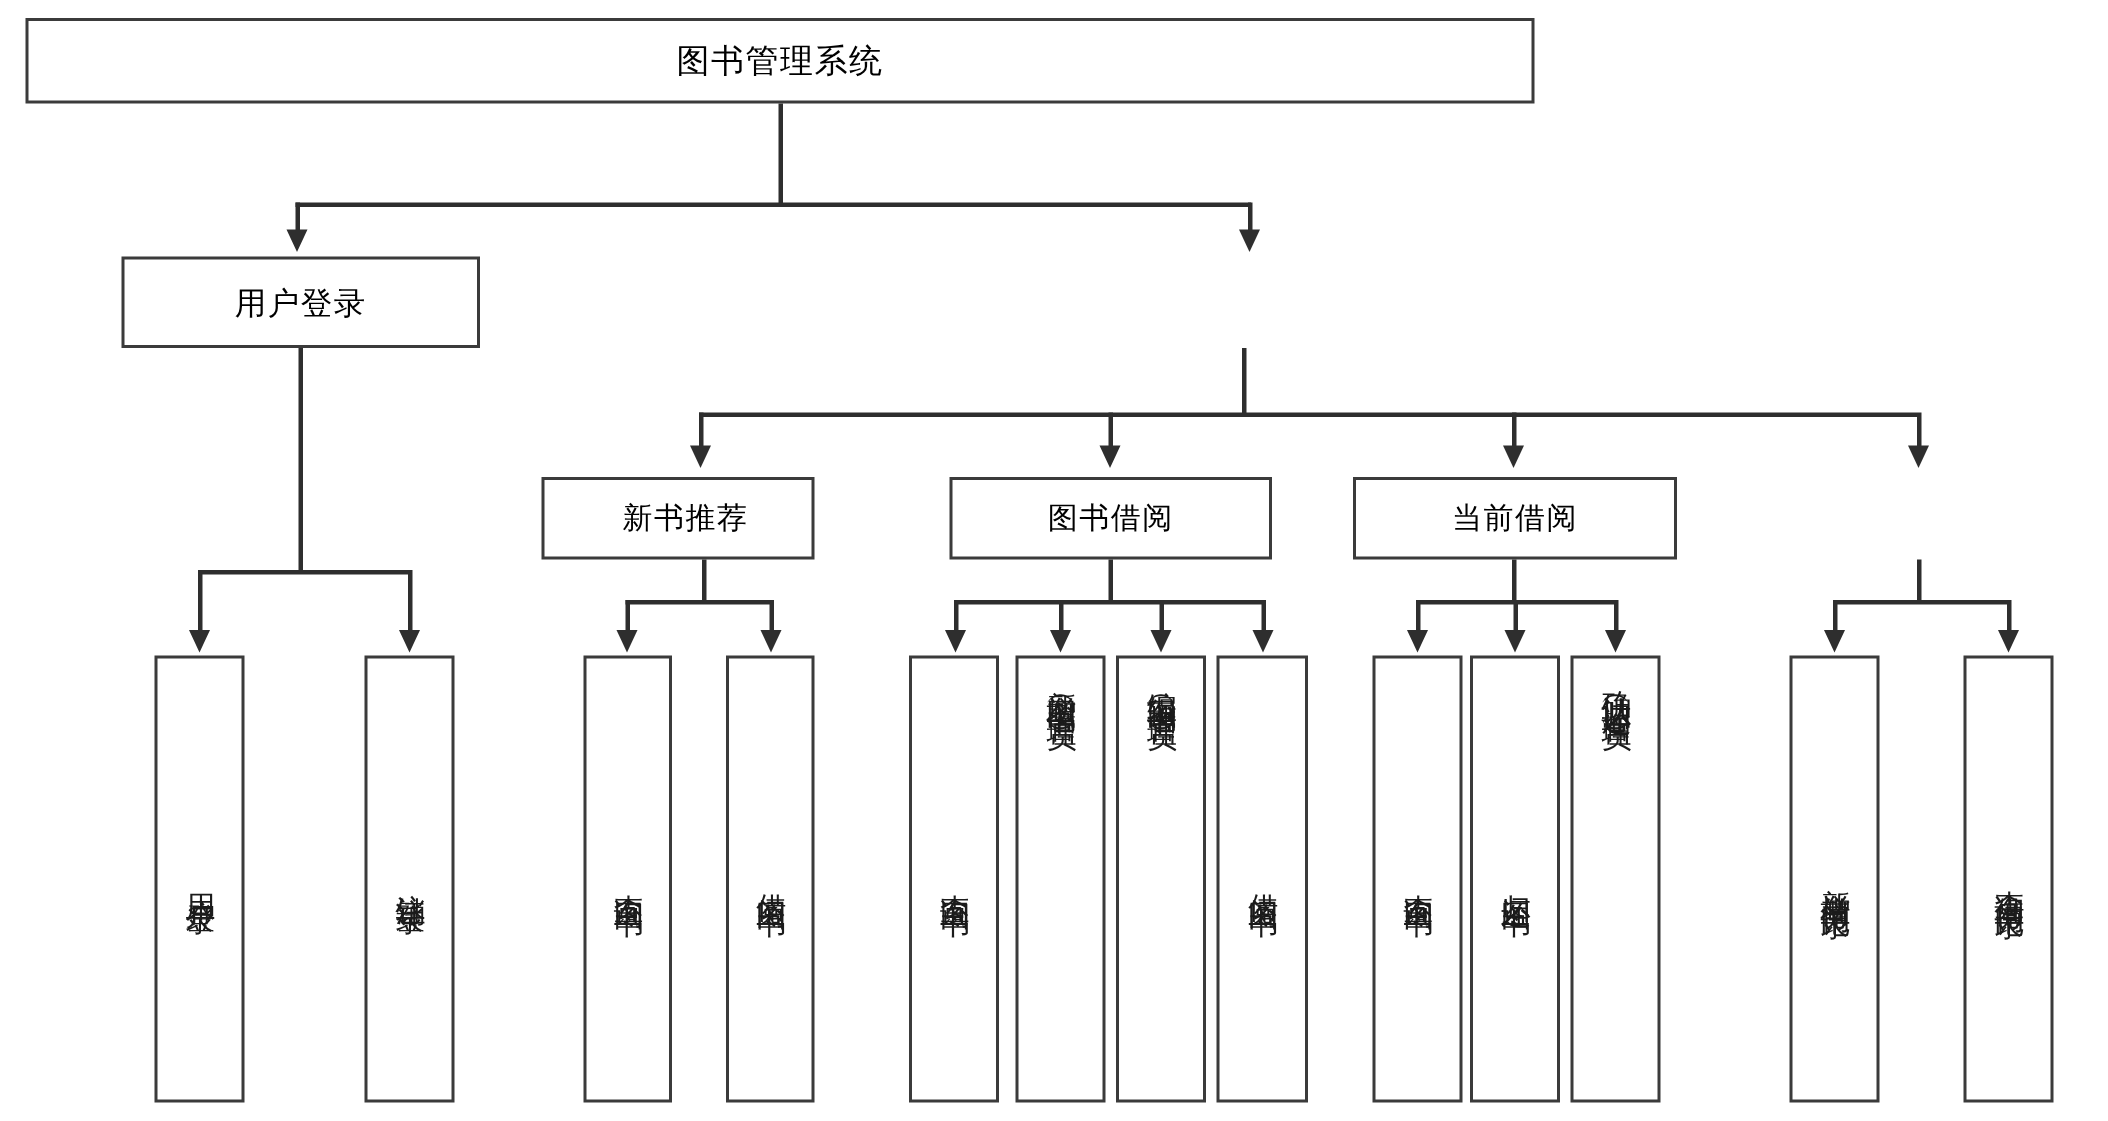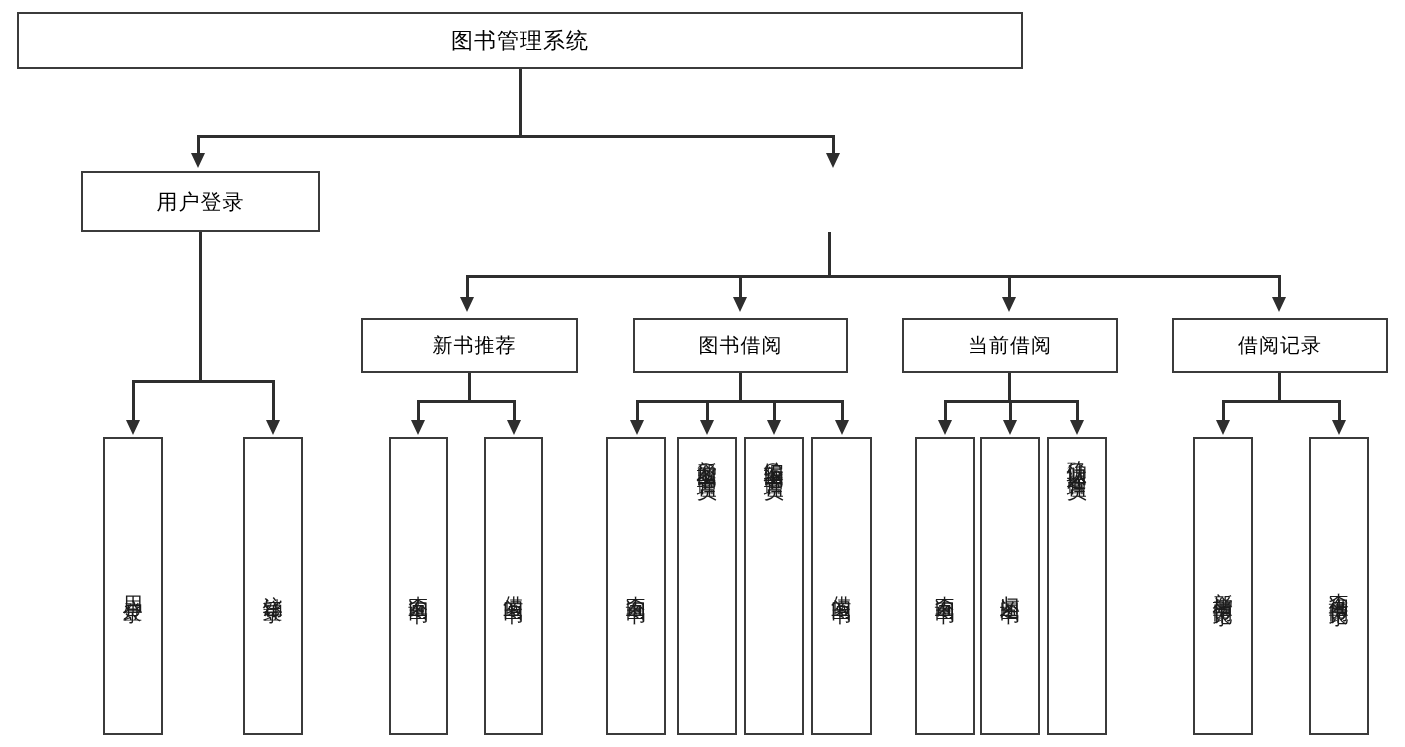--- a/index.html
+++ b/index.html
@@ -105,31 +105,28 @@
   <div class="hline" style="left:466px;top:275px;width:812px;"></div>
   <div class="vline" style="left:466px;top:275px;height:24px;"></div>
   <div class="arrow" style="left:460px;top:297px;"></div>
   <div class="vline" style="left:739px;top:275px;height:24px;"></div>
   <div class="arrow" style="left:733px;top:297px;"></div>
   <div class="vline" style="left:1008px;top:275px;height:24px;"></div>
   <div class="arrow" style="left:1002px;top:297px;"></div>
   <div class="vline" style="left:1278px;top:275px;height:24px;"></div>
   <div class="arrow" style="left:1272px;top:297px;"></div>
 
-  <div class="node lvl3" style="left:361px;top:318px;width:217px;height:55px;padding-left:10px;">
+  <div class="node lvl3" style="left:361px;top:318px;width:182px;height:55px;padding-left:10px;">
     <span>新书推荐</span>
   </div>
   <div class="node lvl3" style="left:902px;top:318px;width:216px;height:55px;">
     <span>当前借阅</span>
   </div>
   <div class="node lvl3" style="left:633px;top:318px;width:215px;height:55px;">
     <span>图书借阅</span>
-  </div>
-  <div class="node lvl3" style="left:1172px;top:318px;width:216px;height:55px;">
-    <span>借阅记录</span>
   </div>
 
   <div class="vline" style="left:468px;top:373px;height:29px;"></div>
   <div class="hline" style="left:417px;top:400px;width:99px;"></div>
   <div class="vline" style="left:417px;top:400px;height:22px;"></div>
   <div class="arrow" style="left:411px;top:420px;"></div>
   <div class="vline" style="left:513px;top:400px;height:22px;"></div>
   <div class="arrow" style="left:507px;top:420px;"></div>
 
   <div class="vline" style="left:739px;top:373px;height:29px;"></div>

